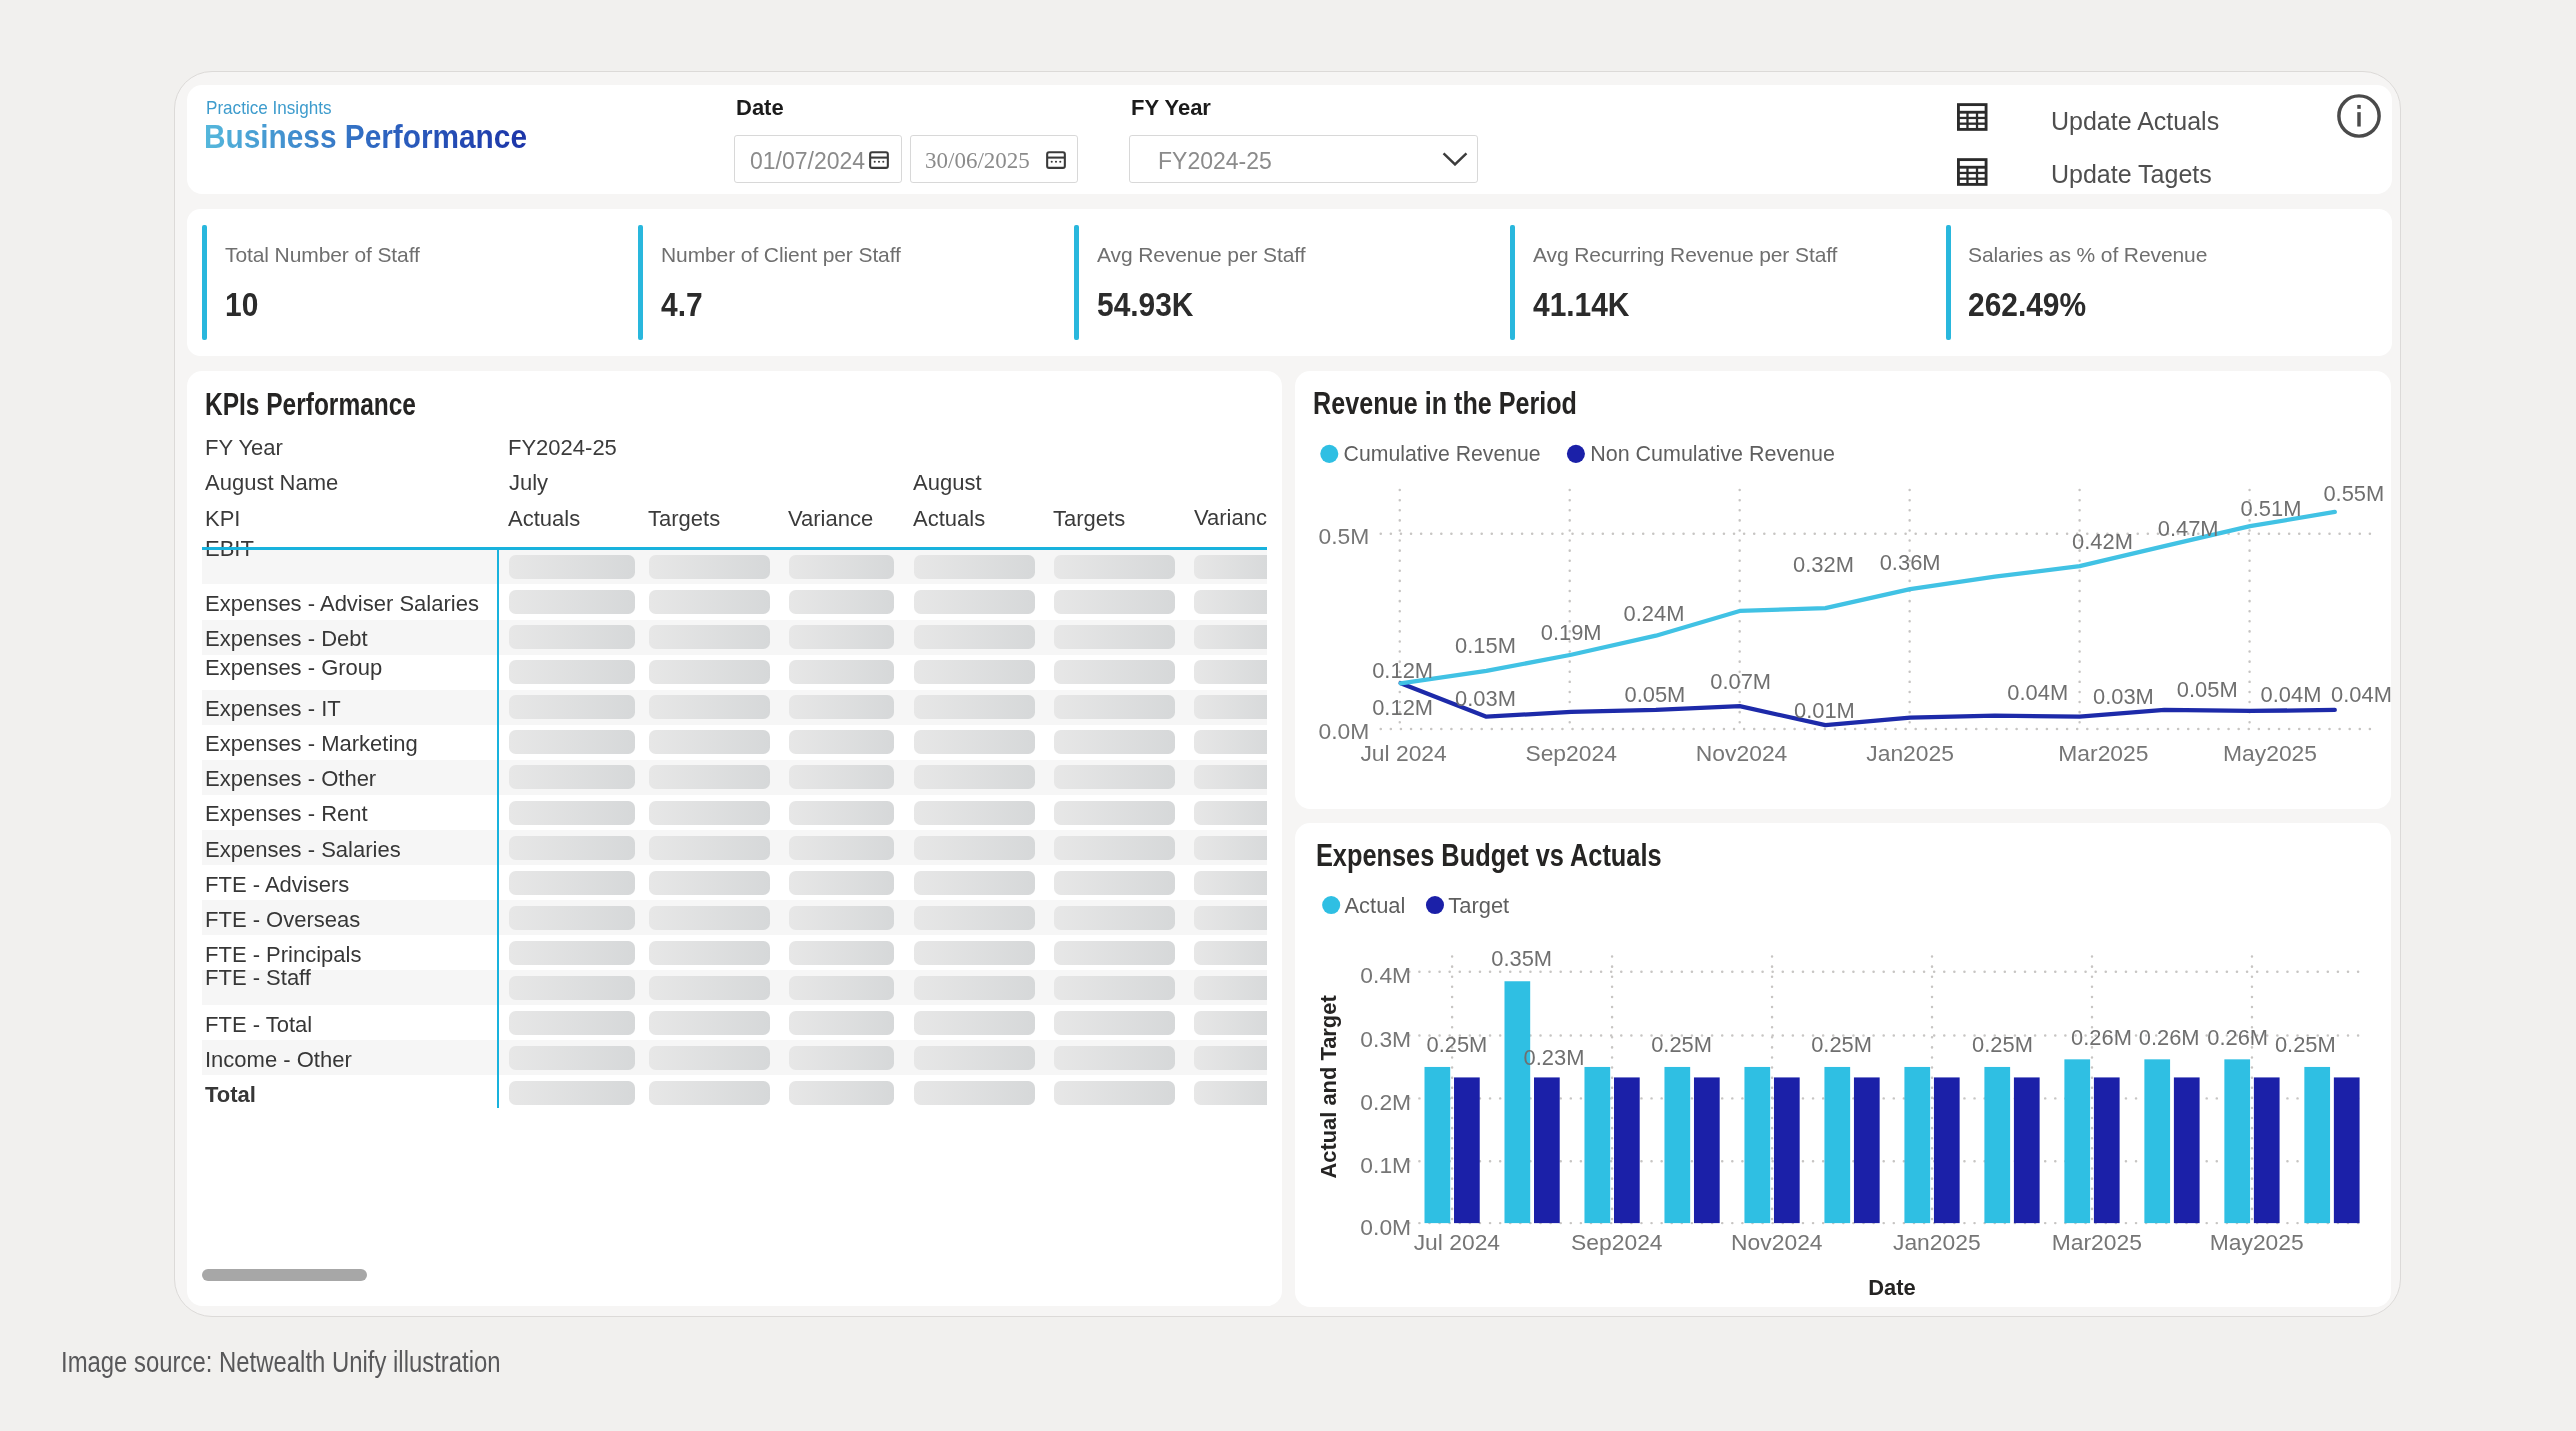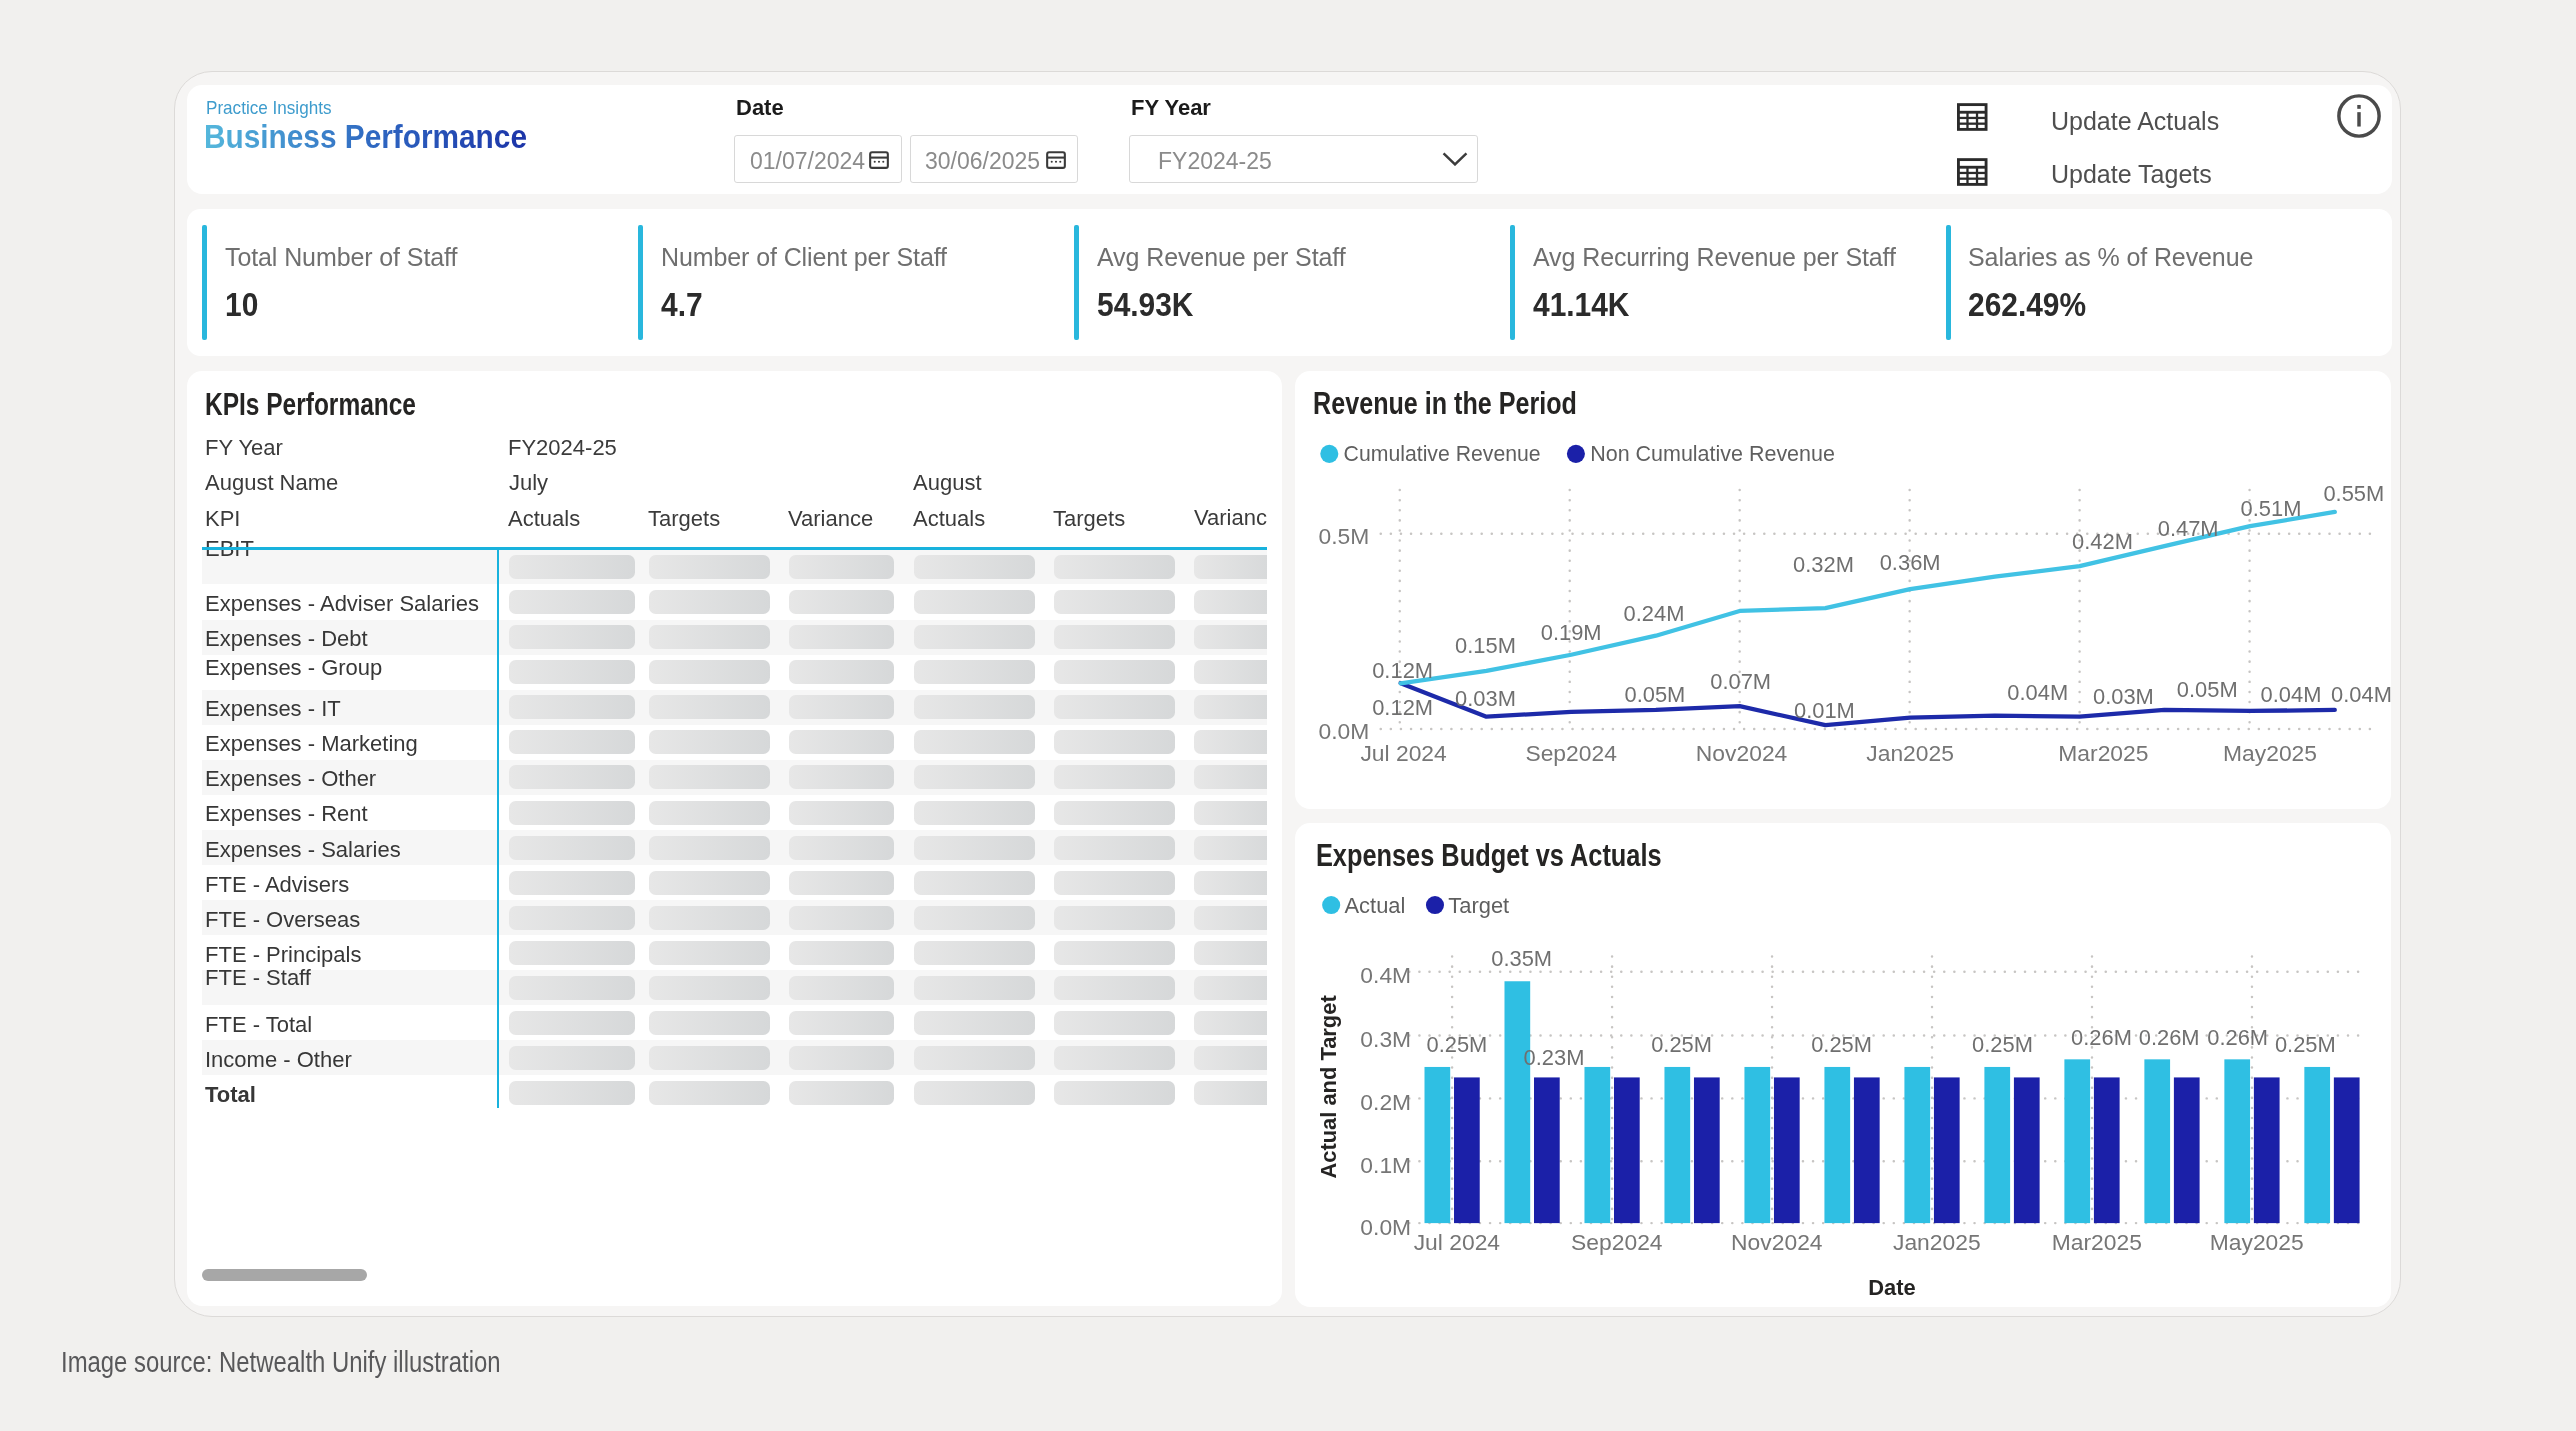--- a/index.html
+++ b/index.html
@@ -1,20 +1,20 @@
 <!DOCTYPE html>
 <html style="font-size:15.2px"><head><meta charset="utf-8">
 <style>
 *{margin:0;padding:0;box-sizing:border-box;}
 body{width:2576px;height:1431px;background:#f1f0ee;font-family:"Liberation Sans",sans-serif;position:relative;overflow:hidden;}
 .abs{position:absolute;}
 .card{position:absolute;background:#fff;border-radius:15.2px;}
 .pill{position:absolute;height:24px;border-radius:6.7px;background:linear-gradient(90deg,#e7e7e7 0%,#d6d8d9 100%);}
 .rlbl{position:absolute;left:205px;font-size:22px;color:#373737;}
-.klbl{position:absolute;font-size:25px;color:#6f6f6f;letter-spacing:-0.1px;}
+.klbl{position:absolute;font-size:21px;color:#6f6f6f;letter-spacing:-0.1px;}
 .kval{position:absolute;font-size:34px;font-weight:bold;color:#2b2b2b;transform:scaleX(0.88);transform-origin:left top;}
 .kbar{position:absolute;width:4.8px;height:115px;top:225px;background:#29b7dd;border-radius:1.9px;}
 .hdr{position:absolute;font-size:22px;color:#3b3b3b;}
 .inlbl{position:absolute;font-size:22px;font-weight:600;color:#1b1b1b;}
 .inbox{position:absolute;top:135px;height:48px;background:#fff;border:1.4px solid #d8d8d8;border-radius:2.9px;}
 .intxt{position:absolute;font-size:23px;color:#8b8b8b;}
 .ptitle{font-size:33px;font-weight:bold;fill:#252423;font-family:"Liberation Sans",sans-serif;}
 .leg{font-size:23px;fill:#5f5f5f;font-family:"Liberation Sans",sans-serif;}
 .grid{stroke:#c7c5c3;stroke-width:2.6;stroke-dasharray:0.1 10.5;stroke-linecap:round;fill:none;}
 .yl{font-size:24px;fill:#767676;font-family:"Liberation Sans",sans-serif;}
@@ -34,21 +34,21 @@
 <div class="inbox" style="left:734px;width:168px;"></div>
 <div class="intxt" style="left:750px;top:148px;">01/07/2024</div>
 <svg class="abs" style="left:869px;top:150px" width="20" height="19" viewBox="0 0 21 20">
 <rect x="1.2" y="2.4" width="18.6" height="16.4" rx="2" fill="none" stroke="#3a3a3a" stroke-width="2.2"></rect>
 <line x1="1.2" y1="8" x2="19.8" y2="8" stroke="#3a3a3a" stroke-width="2.2"></line>
 <circle cx="6" cy="12.3" r="1.1" fill="#3a3a3a"></circle>
     <circle cx="10.5" cy="12.3" r="1.1" fill="#3a3a3a"></circle>
     <circle cx="15" cy="12.3" r="1.1" fill="#3a3a3a"></circle>
 </svg>
 <div class="inbox" style="left:910px;width:168px;"></div>
-<div class="intxt" style="left:925px;top:148px;">30/06/2025</div>
+<div class="intxt" style="left:925px;top:148px;font-family:Liberation Serif, serif;">30/06/2025</div>
 <svg class="abs" style="left:1046px;top:150px" width="20" height="19" viewBox="0 0 21 20">
 <rect x="1.2" y="2.4" width="18.6" height="16.4" rx="2" fill="none" stroke="#3a3a3a" stroke-width="2.2"></rect>
 <line x1="1.2" y1="8" x2="19.8" y2="8" stroke="#3a3a3a" stroke-width="2.2"></line>
 <circle cx="6" cy="12.3" r="1.1" fill="#3a3a3a"></circle>
     <circle cx="10.5" cy="12.3" r="1.1" fill="#3a3a3a"></circle>
     <circle cx="15" cy="12.3" r="1.1" fill="#3a3a3a"></circle>
 </svg>
 
 <div class="inlbl" style="left:1131px;top:95px;">FY Year</div>
 <div class="inbox" style="left:1129px;width:349px;"></div>

